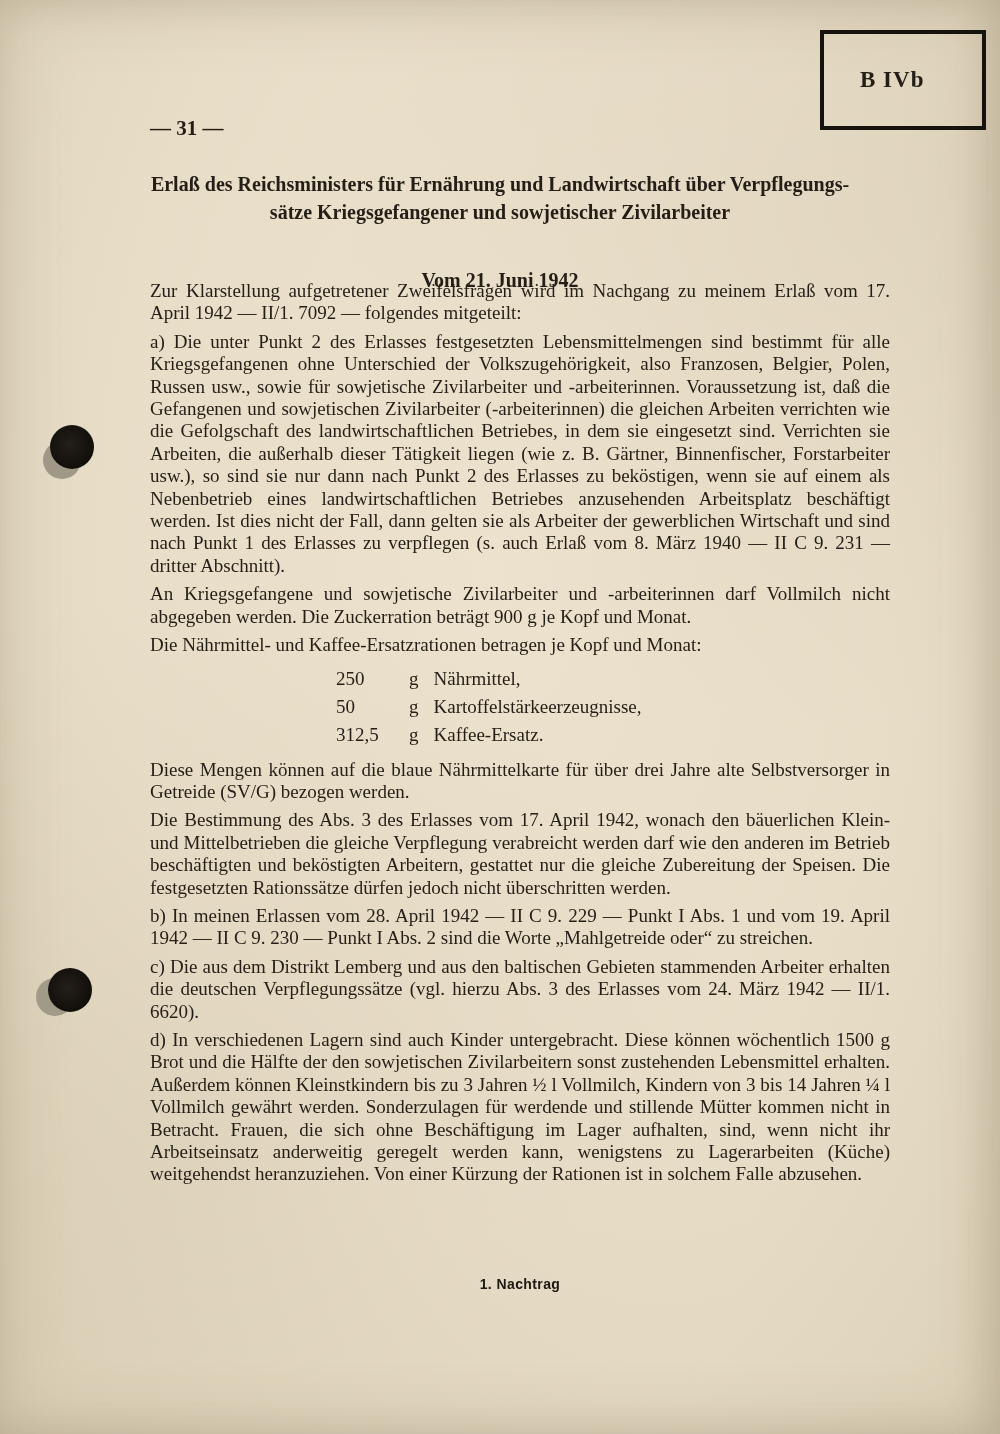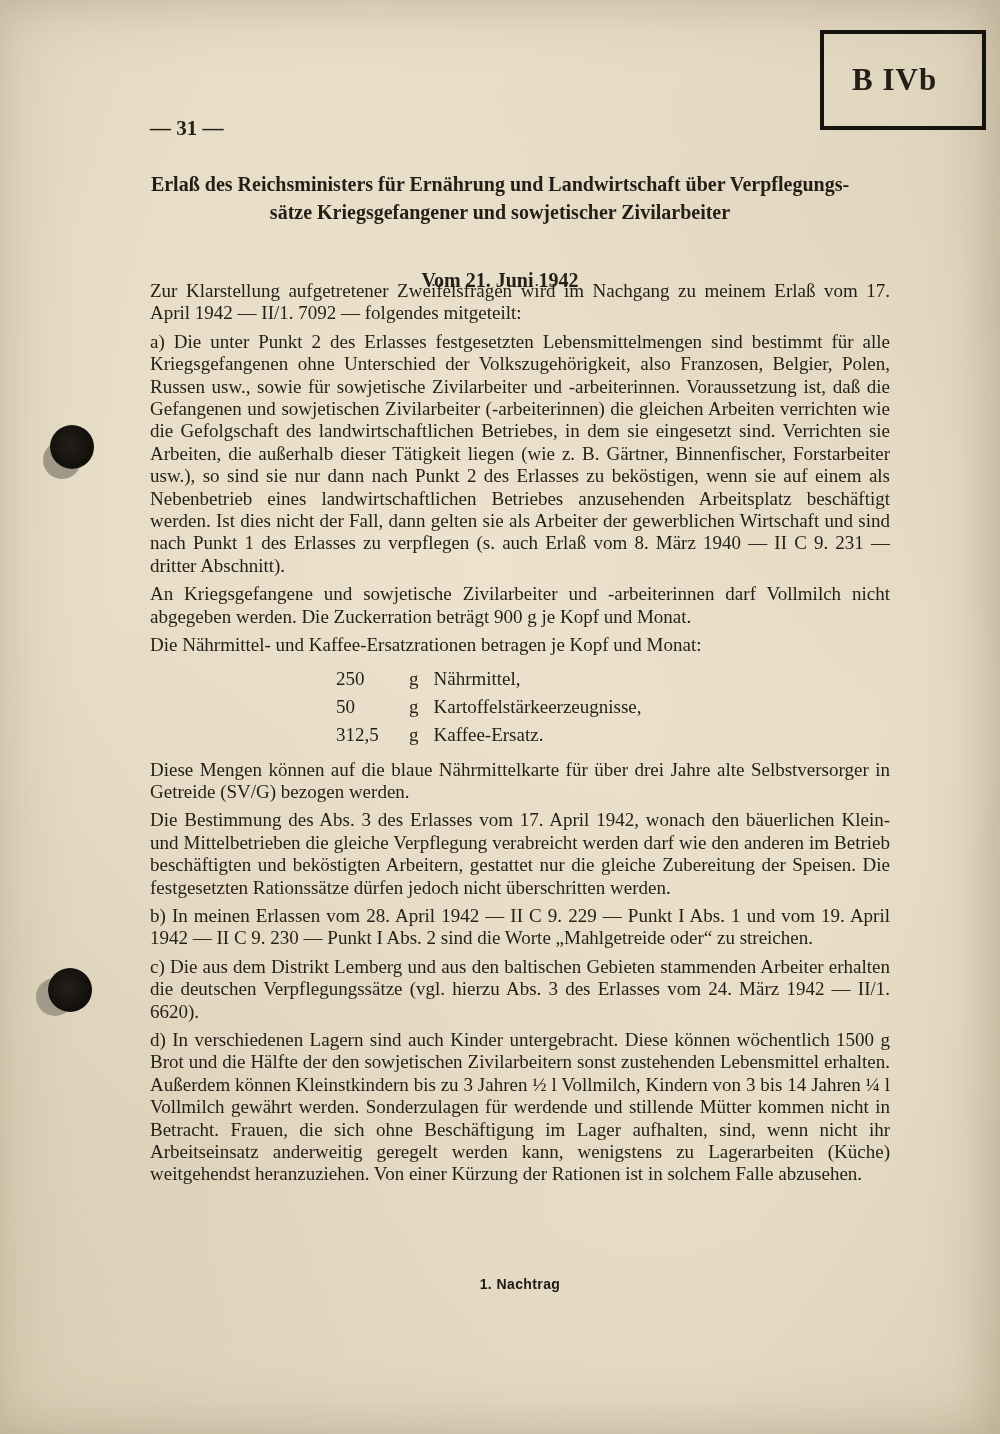--- a/index.html
+++ b/index.html
@@ -44,22 +44,22 @@
     left: 820px;
     top: 30px;
     width: 166px;
     height: 100px;
     border: 4px solid #16120d;
     box-sizing: border-box;
     display: flex;
     align-items: center;
   }
   .corner-label {
-    padding-left: 28px;
-    font-size: 31px;
+    padding-left: 36px;
+    font-size: 23px;
     font-weight: bold;
     letter-spacing: 1px;
   }
 
   .page-number {
     position: absolute;
     top: 116px;
     left: 150px;
     width: 740px;
     text-align: left;

